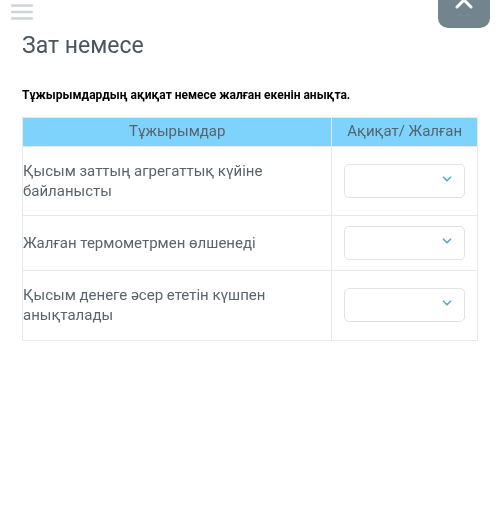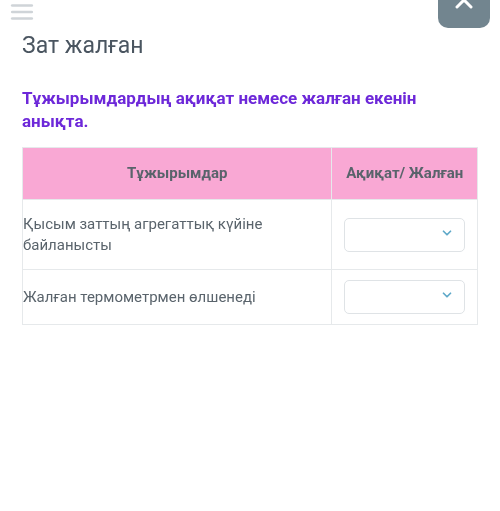--- a/index.html
+++ b/index.html
@@ -47,38 +47,38 @@
     padding: 0 22px 0 22px;
   }
   .page-title {
     font-size: 23px;
     font-weight: 400;
     color: #4a5560;
     margin-top: 2px;
     margin-bottom: 28px;
   }
   .instruction {
-    font-size: 17px;
+    font-size: 12px;
     font-weight: 700;
-    color: #6d28d9;
+    color: #000000;
     line-height: 1.35;
     margin-bottom: 14px;
   }
   table.stmt {
     width: 100%;
     border-collapse: collapse;
     border: 1px solid #e6e9eb;
     font-size: 15px;
   }
   table.stmt th {
-    background: #f9a8d4;
+    background: #7dd3fc;
     color: #59636b;
-    font-weight: 700;
+    font-weight: 400;
     text-align: center;
-    padding: 16px 10px;
+    padding: 4px 10px;
     border: 1px solid #e6e9eb;
     line-height: 1.3;
   }
   table.stmt th.col-st { width: 68%; }
   table.stmt th.col-sel { width: 32%; }
   table.stmt td {
     border: 1px solid #e6e9eb;
     padding: 14px 0;
     color: #5a646c;
     line-height: 1.35;
@@ -123,21 +123,21 @@
     <span>
       <svg viewBox="0 0 24 24" fill="none" stroke="currentColor" stroke-width="3" stroke-linecap="round">
         <line x1="5" y1="5" x2="19" y2="19"></line>
         <line x1="19" y1="5" x2="5" y2="19"></line>
       </svg>
     </span>
   </div>
 </div>
 
 <div class="content">
-  <h1 class="page-title">Зат жалған</h1>
+  <h1 class="page-title">Зат немесе</h1>
   <p class="instruction">Тұжырымдардың ақиқат немесе жалған екенін анықта.</p>
 
   <table class="stmt">
     <thead>
       <tr>
         <th class="col-st">Тұжырымдар</th>
         <th class="col-sel">Ақиқат/ Жалған</th>
       </tr>
     </thead>
     <tbody>
@@ -158,15 +158,27 @@
         <td class="sel-cell">
           <div class="select-box">
             <span>
               <svg viewBox="0 0 24 24" fill="none" stroke="currentColor" stroke-width="3" stroke-linecap="round" stroke-linejoin="round">
                   <polyline points="6 9 12 15 18 9"></polyline>
                 </svg>
             </span>
           </div>
         </td>
       </tr>
+      <tr>
+        <td>Қысым денеге әсер ететін күшпен анықталады</td>
+        <td class="sel-cell">
+          <div class="select-box">
+            <span>
+              <svg viewBox="0 0 24 24" fill="none" stroke="currentColor" stroke-width="3" stroke-linecap="round" stroke-linejoin="round">
+                  <polyline points="6 9 12 15 18 9"></polyline>
+                </svg>
+            </span>
+          </div>
+        </td>
+      </tr>
     </tbody>
   </table>
 </div>
 
 </body></html>

